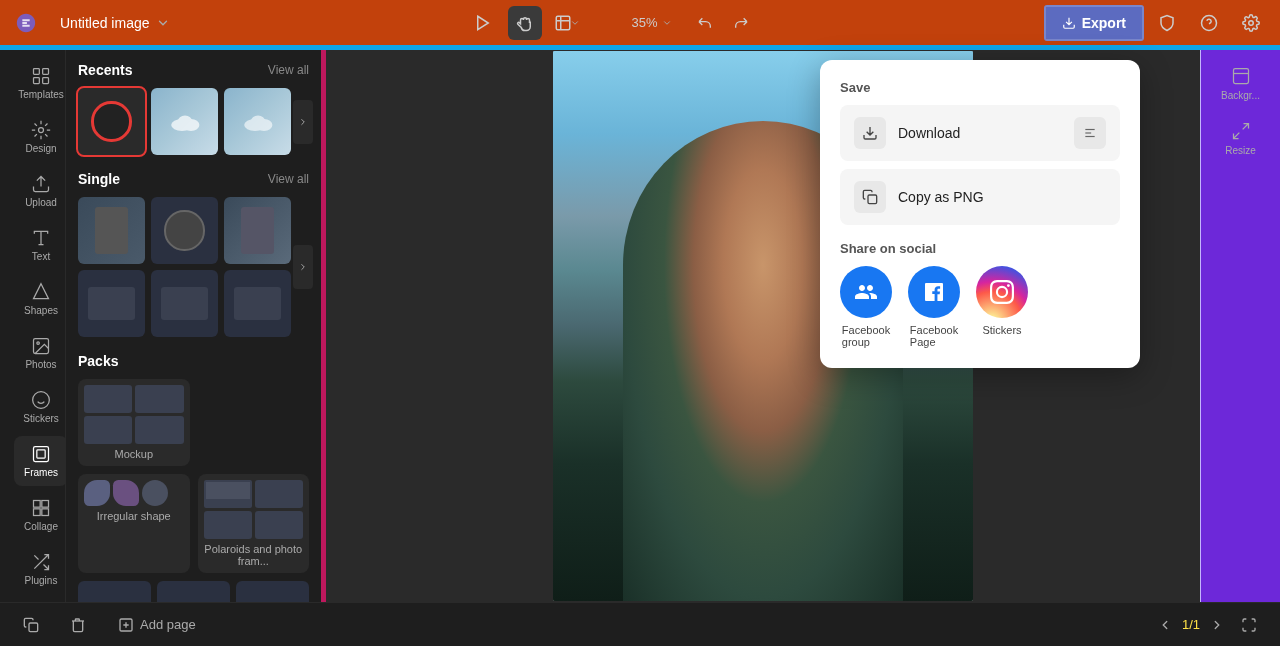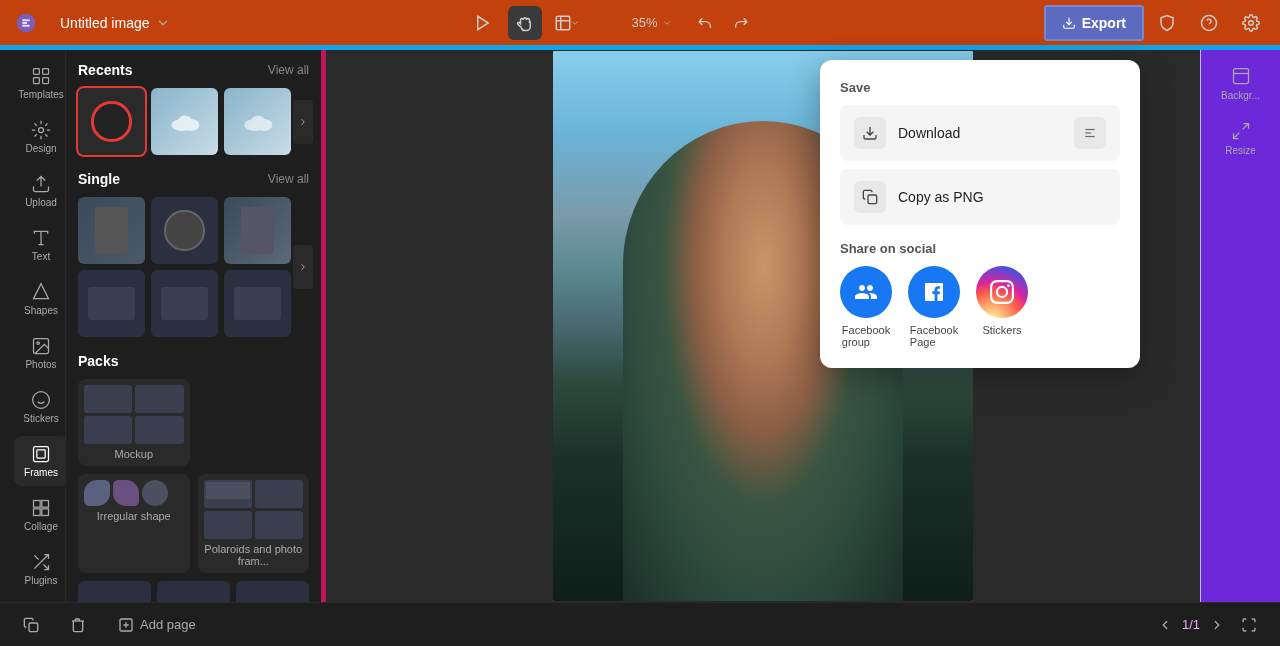--- a/index.html
+++ b/index.html
@@ -132,21 +132,21 @@
     }
     .bottom-left { display: flex; align-items: center; gap: 17px; }
     .bottom-icon-btn {
       width: 30px; height: 30px; border-radius: 4px; background: none; border: none;
       cursor: pointer; color: #aaa; display: flex; align-items: center; justify-content: center;
     }
     .add-page-btn {
       display: flex; align-items: center; gap: 6px; background: none; border: none;
       color: #aaa; font-size: 13px; cursor: pointer; padding: 4px 8px; border-radius: 4px;
     }
-    .page-nav { display: flex; align-items: center; gap: 4px; color: #f0abfc; font-size: 13px; }
+    .page-nav { display: flex; align-items: center; gap: 4px; color: #fde047; font-size: 13px; }
     .nav-btn {
       width: 26px; height: 26px; border-radius: 4px; background: none; border: none;
       cursor: pointer; color: #aaa; display: flex; align-items: center; justify-content: center;
     }
 
     
     .canvas-area {
       flex: 1; background: #2a2a2a; display: flex; align-items: center; justify-content: center;
       position: relative; overflow: hidden;
     }

